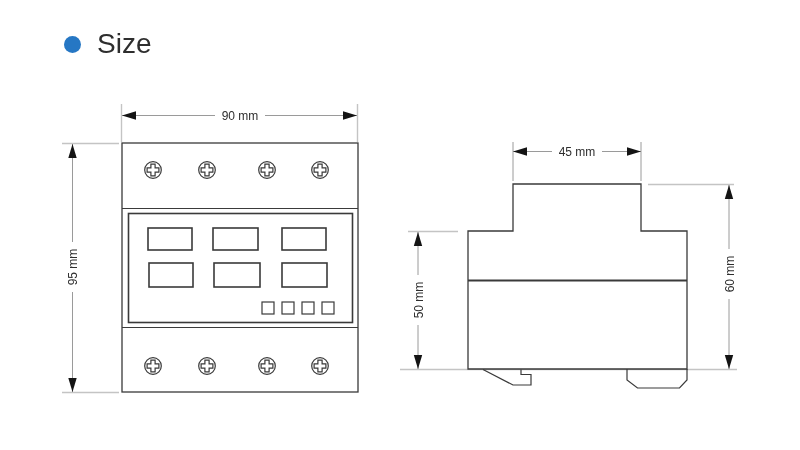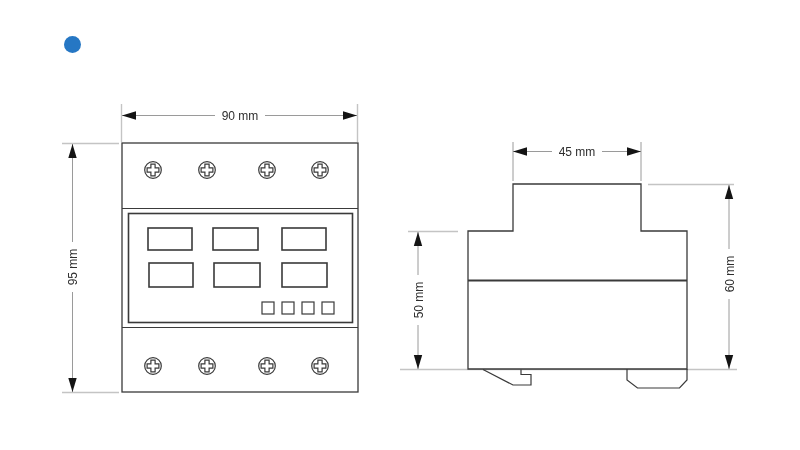--- a/index.html
+++ b/index.html
@@ -46,20 +46,21 @@
   .mask{ fill: #ffffff; stroke: none; }
   .lbl { fill: var(--c-text, #2e2e2e); font-family: "Liberation Sans", sans-serif; font-size: 12px; }
 </style>
 </head>
 <body>
 
 <div class="page">
 
   <div class="header">
     <span class="dot"></span>
+    <span class="title">Size</span>
   </div>
 
   <svg class="diagram" width="800" height="450" viewBox="0 0 800 450">
 
     <defs>
       <g id="screw">
         <circle r="8.3" class="thin" fill="#ffffff"></circle>
         <path class="thin" d="M -2.1,-5.9 L 2.1,-5.9 L 2.1,-2.1 L 5.9,-2.1 L 5.9,2.1 L 2.1,2.1 L 2.1,5.9 L -2.1,5.9 L -2.1,2.1 L -5.9,2.1 L -5.9,-2.1 L -2.1,-2.1 Z"></path>
       </g>
     </defs>

